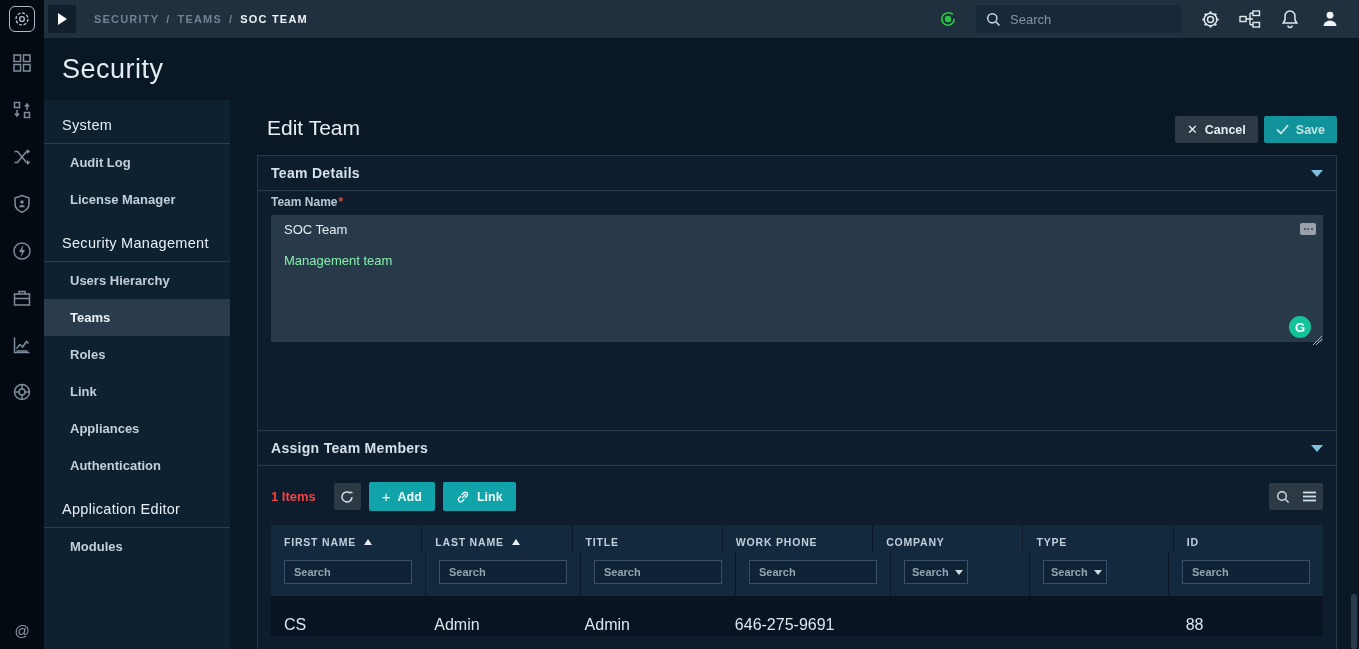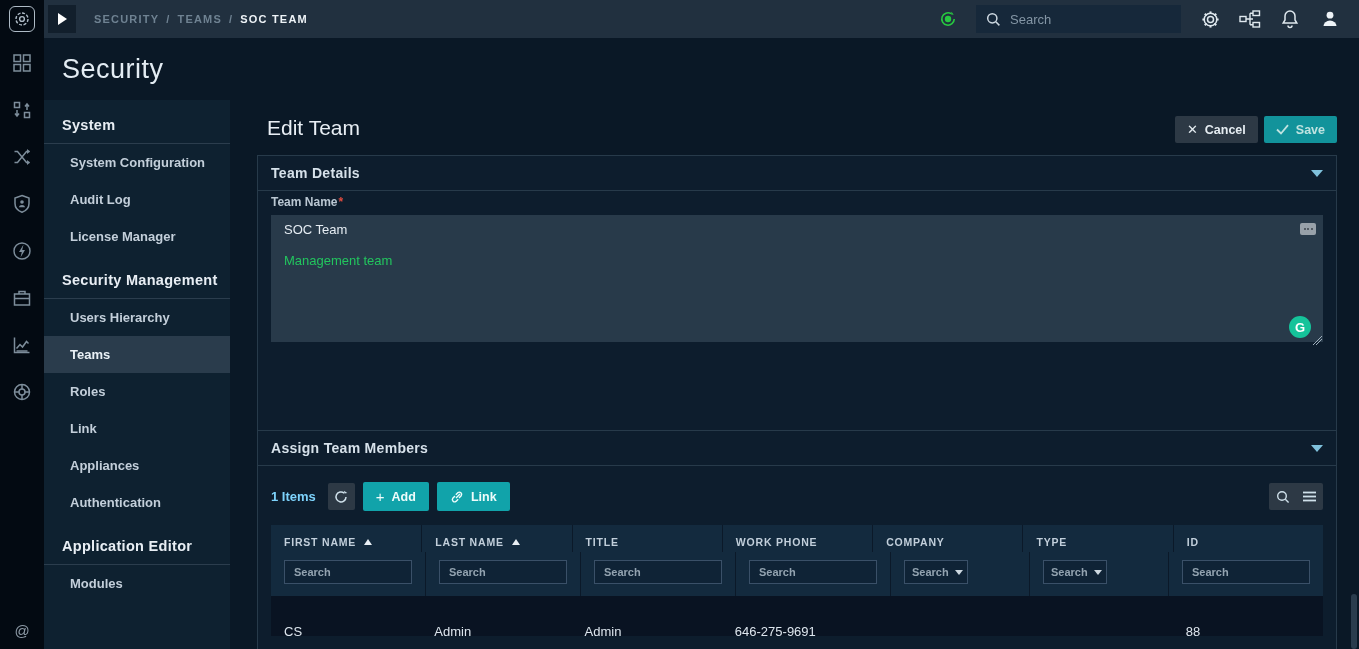--- a/index.html
+++ b/index.html
@@ -29,21 +29,21 @@
     display:flex; flex-direction:column; align-items:center; padding-top:14px; gap:25px; z-index:4; }
   .rail-ico { width:22px; height:22px; display:flex; align-items:center; justify-content:center; cursor:pointer; opacity:.85; }
   .rail-at { position:absolute; bottom:10px; left:0; width:44px; text-align:center; color:#8d9aa6; font-size:15px; cursor:pointer; }
 
   
   .band { position:absolute; left:44px; top:38px; width:1315px; height:62px; background:#0a1826; display:flex; align-items:center; }
   .band h1 { font-size:27px; font-weight:400; color:#e3ecf3; margin-left:18px; letter-spacing:.5px; }
 
   
   .sidebar { position:absolute; left:44px; top:100px; width:186px; height:549px; background:#0e2130; overflow:hidden; }
-  .sb-heading { padding:17px 0 10px 18px; font-size:14.5px; font-weight:bold; color:#e8eef4; letter-spacing:.3px; }
+  .sb-heading { padding:17px 0 10px 18px; font-size:14.5px; font-weight:normal; color:#e8eef4; letter-spacing:.3px; }
   .sb-div { height:1px; background:#2b3d4d; }
   .sb-item { padding:11px 0 11px 26px; font-size:13px; font-weight:bold; color:#c3cfda; cursor:pointer; }
   .sb-item.active { background:#2a3c4c; color:#eaf1f6; }
 
   
   .main { position:absolute; left:230px; top:100px; width:1129px; height:549px; background:#0a1826; }
   .main-head { position:absolute; left:27px; top:16px; width:1080px; height:52px; display:flex; align-items:flex-start; border-bottom:1px solid #253748; }
   .main-head h2 { font-size:21px; font-weight:500; color:#e8eef4; margin-left:10px; }
   .head-btns { margin-left:auto; display:flex; gap:6px; }
   .btn { height:27px; border:none; border-radius:2px; font-family:inherit; font-size:12.5px; font-weight:bold;
@@ -62,29 +62,29 @@
   .fld-label { font-size:12px; font-weight:bold; color:#bac7d2; margin-top:4px; margin-bottom:6px; }
   .req { color:#e04b3f; margin-left:1px; }
   .txt-input { position:relative; }
   .txt-input input { width:100%; height:29px; background:#283a4a; border:none; outline:none; color:#e6edf3;
     font-size:13px; padding:0 30px 0 13px; font-family:inherit; }
   .kb-ico { position:absolute; right:7px; top:8px; width:16px; height:12px; background:#98a1a9; border-radius:2px;
     display:flex; align-items:center; justify-content:center; gap:1.5px; cursor:pointer; }
   .kb-ico i { width:2px; height:2px; background:#3c444c; border-radius:1px; display:block; }
   .txtarea { position:relative; margin:0 13px; }
   .txtarea textarea { width:100%; height:98px; background:#283a4a; border:none; outline:none; resize:none;
-    color:#22c55e; font-size:13px; padding:9px 13px; font-family:inherit; }
+    color:#86efac; font-size:13px; padding:9px 13px; font-family:inherit; }
   .gram { position:absolute; right:12px; bottom:8px; width:22px; height:22px; border-radius:50%; background:#15c39a;
     color:#ffffff; font-size:13px; font-weight:bold; display:flex; align-items:center; justify-content:center; cursor:pointer; }
   .resize-h { position:absolute; right:1px; bottom:1px; width:10px; height:10px;
     background:linear-gradient(135deg, transparent 50%, transparent 52%, #9fb0bd 52%, #9fb0bd 56%, transparent 56%, transparent 70%, #9fb0bd 70%, #9fb0bd 74%, transparent 74%); cursor:nwse-resize; }
 
   .panel-members { top:330px; height:320px; border-bottom:none; }
   .toolbar { display:flex; align-items:center; margin:16px 13px 14px 13px; }
-  .items-count { font-size:13px; font-weight:bold; color:#7dd3fc; margin-right:12px; }
+  .items-count { font-size:13px; font-weight:bold; color:#ef4444; margin-right:18px; }
   .sq-btn { width:27px; height:27px; background:#2d3945; border:none; border-radius:2px; display:flex; align-items:center; justify-content:center; cursor:pointer; }
   .btn-teal { height:29px; background:#11a3aa; color:#eefcfb; border:none; border-radius:2px; font-family:inherit;
     font-size:12.5px; font-weight:bold; display:flex; align-items:center; gap:7px; padding:0 13px; margin-left:8px; cursor:pointer; }
   .tool-right { margin-left:auto; display:flex; }
   .tool-right .sq-btn { border-radius:0; }
   .tool-right .sq-btn:first-child { border-radius:2px 0 0 2px; }
   .tool-right .sq-btn:last-child { border-radius:0 2px 2px 0; }
 
   .tbl { margin:0 13px; }
   .tbl-head { background:#132a3e; display:grid; grid-template-columns:repeat(7,1fr); }
@@ -96,21 +96,21 @@
   .tf { padding:8px 13px 12px 13px; border-left:1px solid #0b1929; }
   .tf:first-child { border-left:none; }
   .tf input { width:128px; height:24px; background:#0f2336; border:1px solid #3a5068; outline:none; color:#cdd8e1;
     font-size:11px; font-weight:bold; padding:0 9px; font-family:inherit; }
   .tf input::placeholder { color:#93a3b0; }
   .tf-select { width:64px; height:24px; background:#0f2336; border:1px solid #3a5068; display:flex; align-items:center;
     gap:6px; padding:0 7px; cursor:pointer; }
   .tf-select span { font-size:11px; font-weight:bold; color:#93a3b0; }
   .tf-select .car { width:0; height:0; border-top:5px solid #cdd8e1; border-left:4px solid transparent; border-right:4px solid transparent; }
   .tbl-row { background:#091322; display:grid; grid-template-columns:repeat(7,1fr); height:40px; cursor:pointer; }
-  .td { padding:28px 0 0 13px; font-size:13px; color:#dde6ee; }
+  .td { padding:20px 0 0 13px; font-size:16px; color:#dde6ee; }
 
   .scroll-track { position:absolute; right:2px; top:100px; width:6px; height:549px; }
   .scroll-thumb { position:absolute; right:0; bottom:0; width:6px; height:55px; background:#2a3c4d; border-radius:3px; }
 
   svg.ico { display:block; }
 </style>
 </head>
 <body>
 
 <header class="topbar">
@@ -264,21 +264,20 @@
   <div class="rail-at">@</div>
 </div>
 
 <div class="band">
   <h1>Security</h1>
 </div>
 
 <aside class="sidebar" id="sidebar">
     <div class="sb-heading">System</div>
     <div class="sb-div"></div>
-    <div class="sb-item">System Configuration</div>
     <div class="sb-item">Audit Log</div>
     <div class="sb-item">License Manager</div>
     <div class="sb-heading">Security Management</div>
     <div class="sb-div"></div>
     <div class="sb-item">Users Hierarchy</div>
     <div class="sb-item active">Teams</div>
     <div class="sb-item">Roles</div>
     <div class="sb-item">Link</div>
     <div class="sb-item">Appliances</div>
     <div class="sb-item">Authentication</div>

